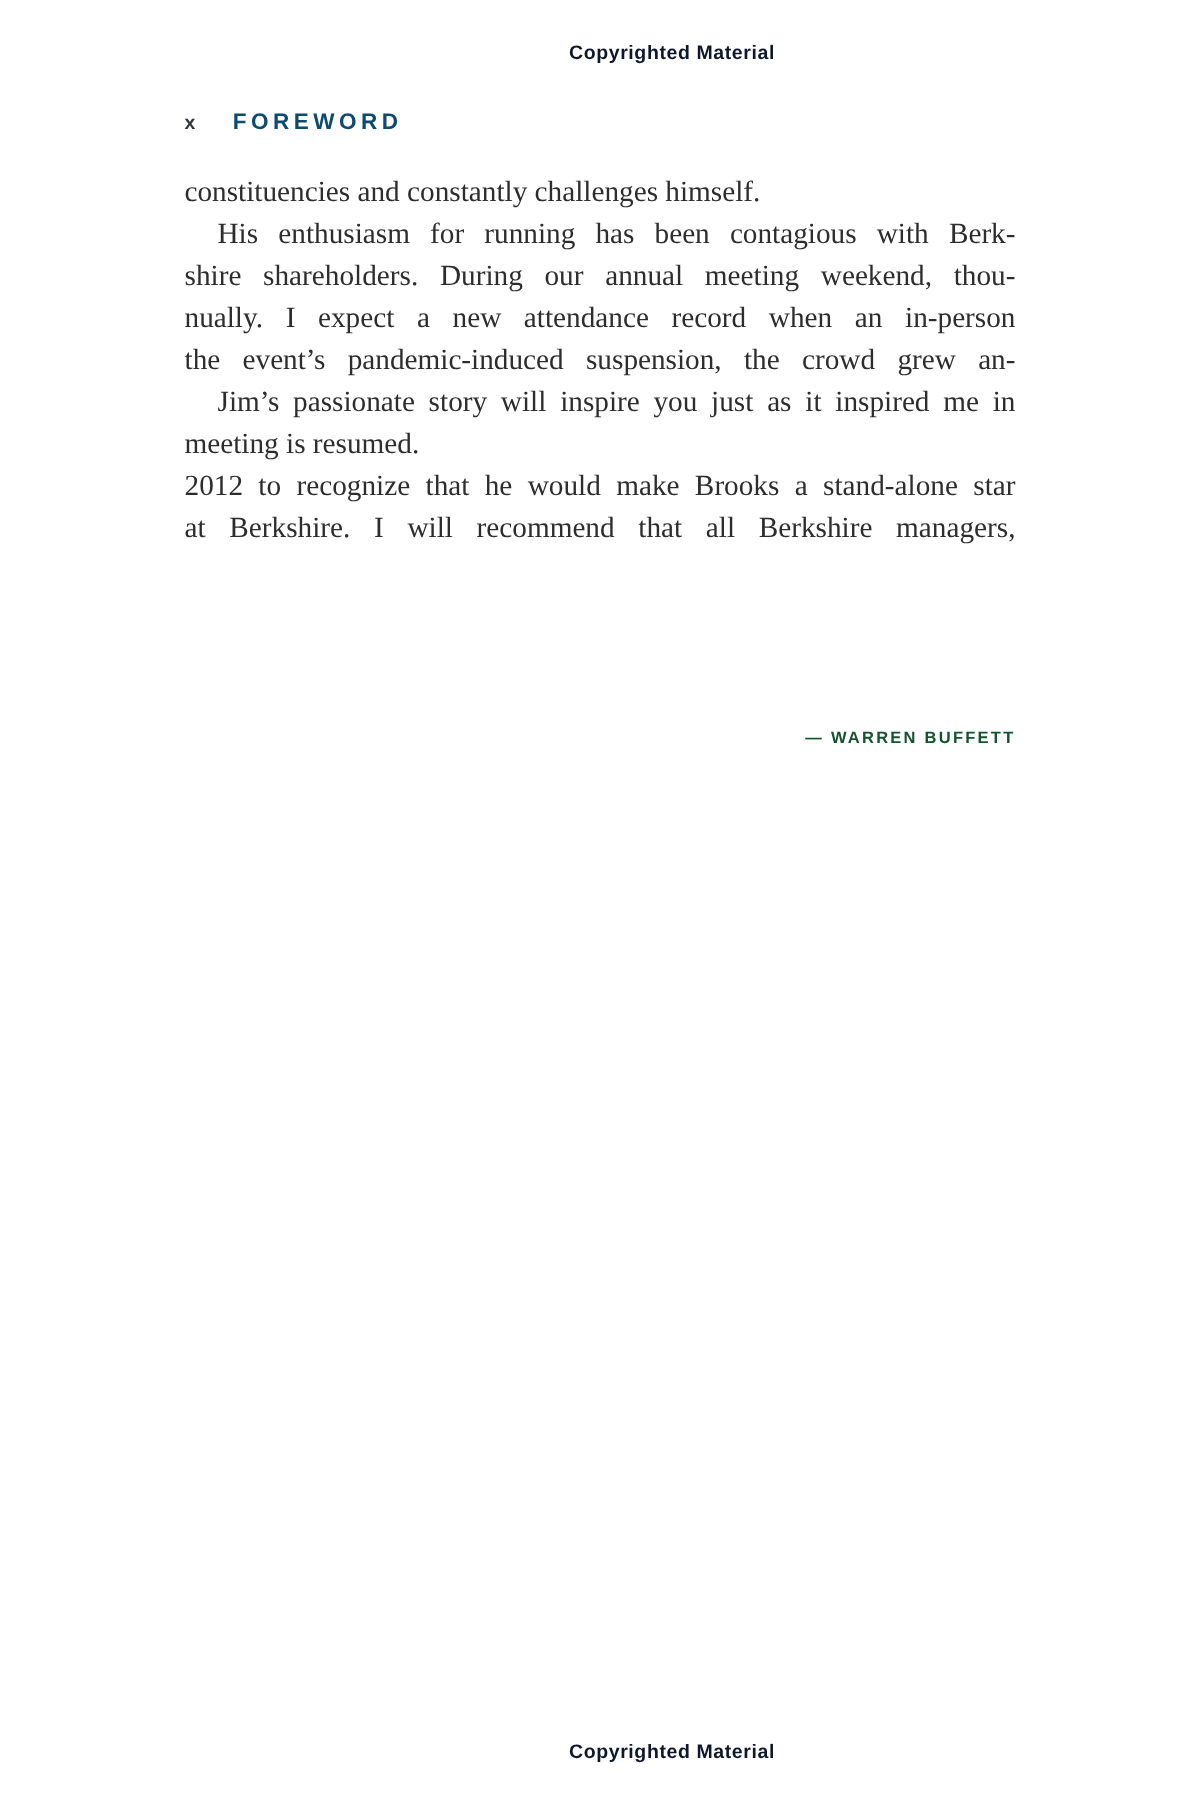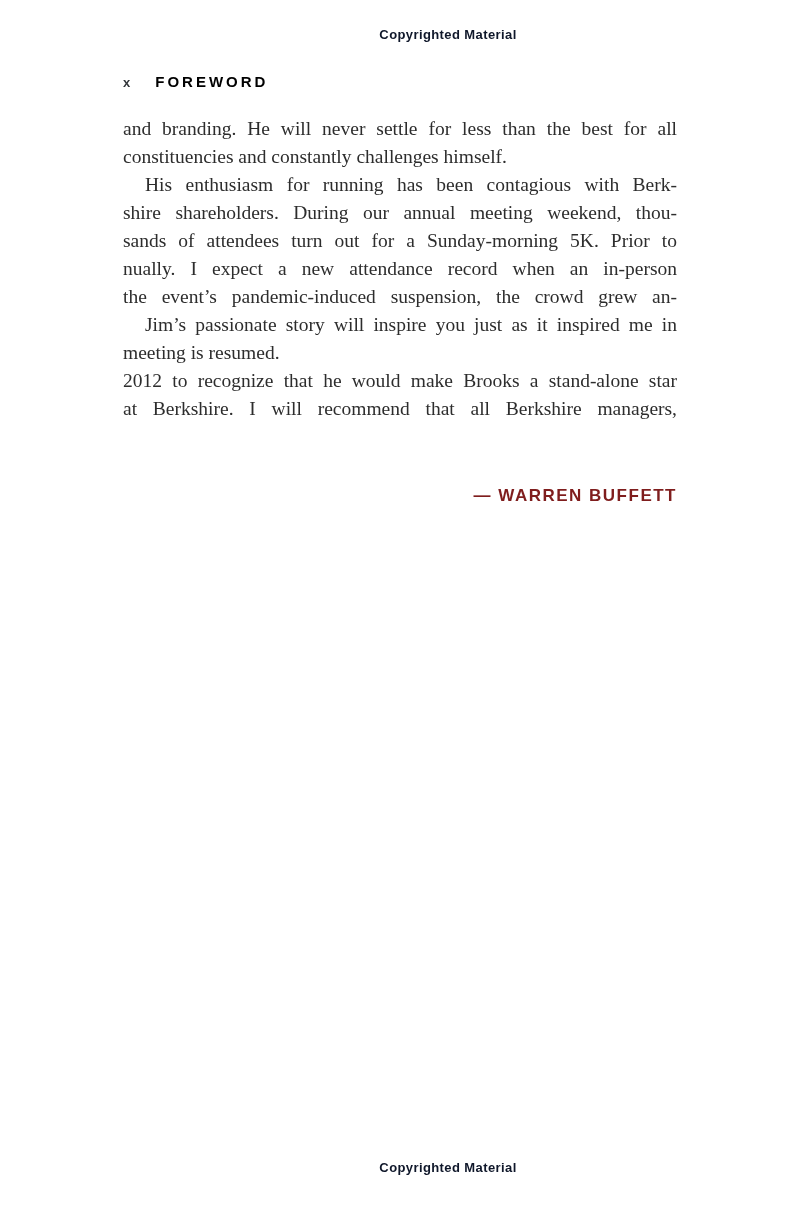--- a/index.html
+++ b/index.html
@@ -41,21 +41,21 @@
   }
   .pagenum {
     font-size: 13px;
     color: #33373b;
     letter-spacing: 1px;
   }
   .chapter-title {
     margin-left: 24px;
     font-size: 15px;
     letter-spacing: 3px;
-    color: #000000;
+    color: #0c4a6e;
   }
 
   .body-text {
     position: absolute;
     top: 115px;
     left: 123px;
     width: 554px;
     font-size: 19.5px;
     line-height: 28px;
     color: #2d2d2d;
@@ -72,44 +72,42 @@
   .body-text .line.indent {
     text-indent: 22px;
   }
 
   .signature {
     position: absolute;
     top: 486px;
     right: 123px;
     font-family: "Liberation Sans", "DejaVu Sans", sans-serif;
     font-weight: bold;
-    font-size: 17px;
+    font-size: 11px;
     letter-spacing: 1.5px;
-    color: #7f1d1d;
+    color: #14532d;
     text-align: right;
   }
 </style>
 </head>
 <body>
 
 <div class="page">
 
   <div class="copyright top">Copyrighted Material</div>
 
   <header class="foreword-header">
     <span class="pagenum">x</span>
     <span class="chapter-title">FOREWORD</span>
   </header>
 
   <main class="body-text" id="body-text">
-      <div class="line">and branding. He will never settle for less than the best for all</div>
       <div class="line last">constituencies and constantly challenges himself.</div>
       <div class="line indent">His enthusiasm for running has been contagious with Berk-</div>
       <div class="line">shire shareholders. During our annual meeting weekend, thou-</div>
-      <div class="line">sands of attendees turn out for a Sunday-morning 5K. Prior to</div>
       <div class="line">nually. I expect a new attendance record when an in-person</div>
       <div class="line">the event’s pandemic-induced suspension, the crowd grew an-</div>
       <div class="line indent">Jim’s passionate story will inspire you just as it inspired me in</div>
       <div class="line last">meeting is resumed.</div>
       <div class="line">2012 to recognize that he would make Brooks a stand-alone star</div>
       <div class="line">at Berkshire. I will recommend that all Berkshire managers,</div>
     </main>
 
   <div class="signature">— WARREN BUFFETT</div>
 

